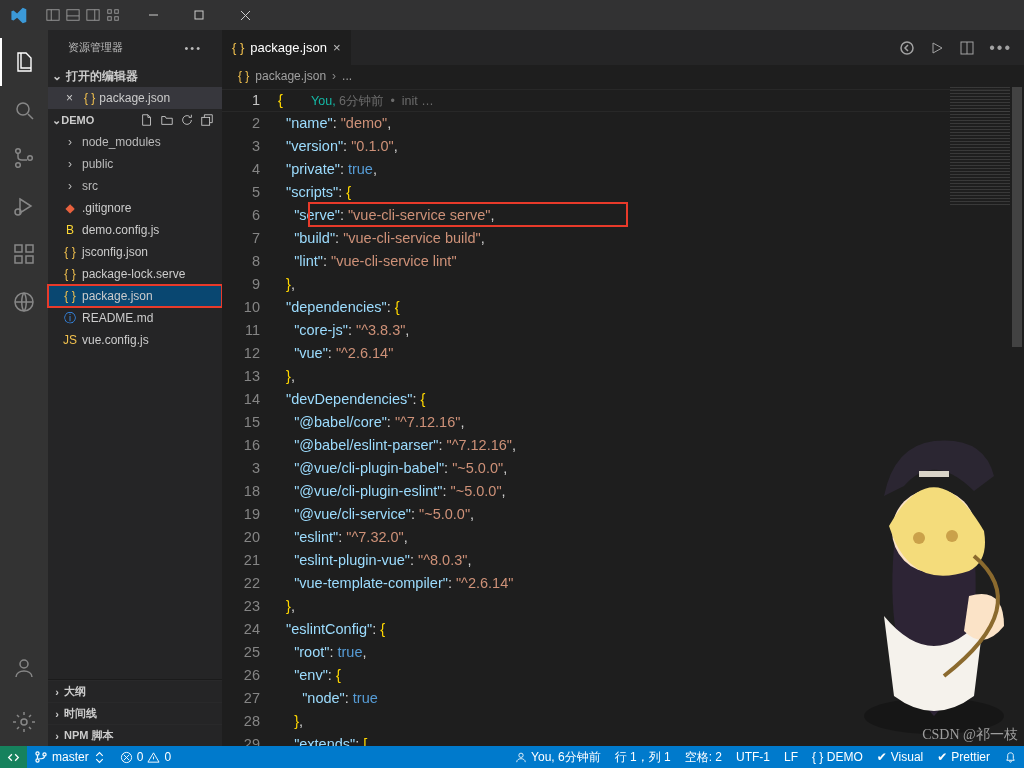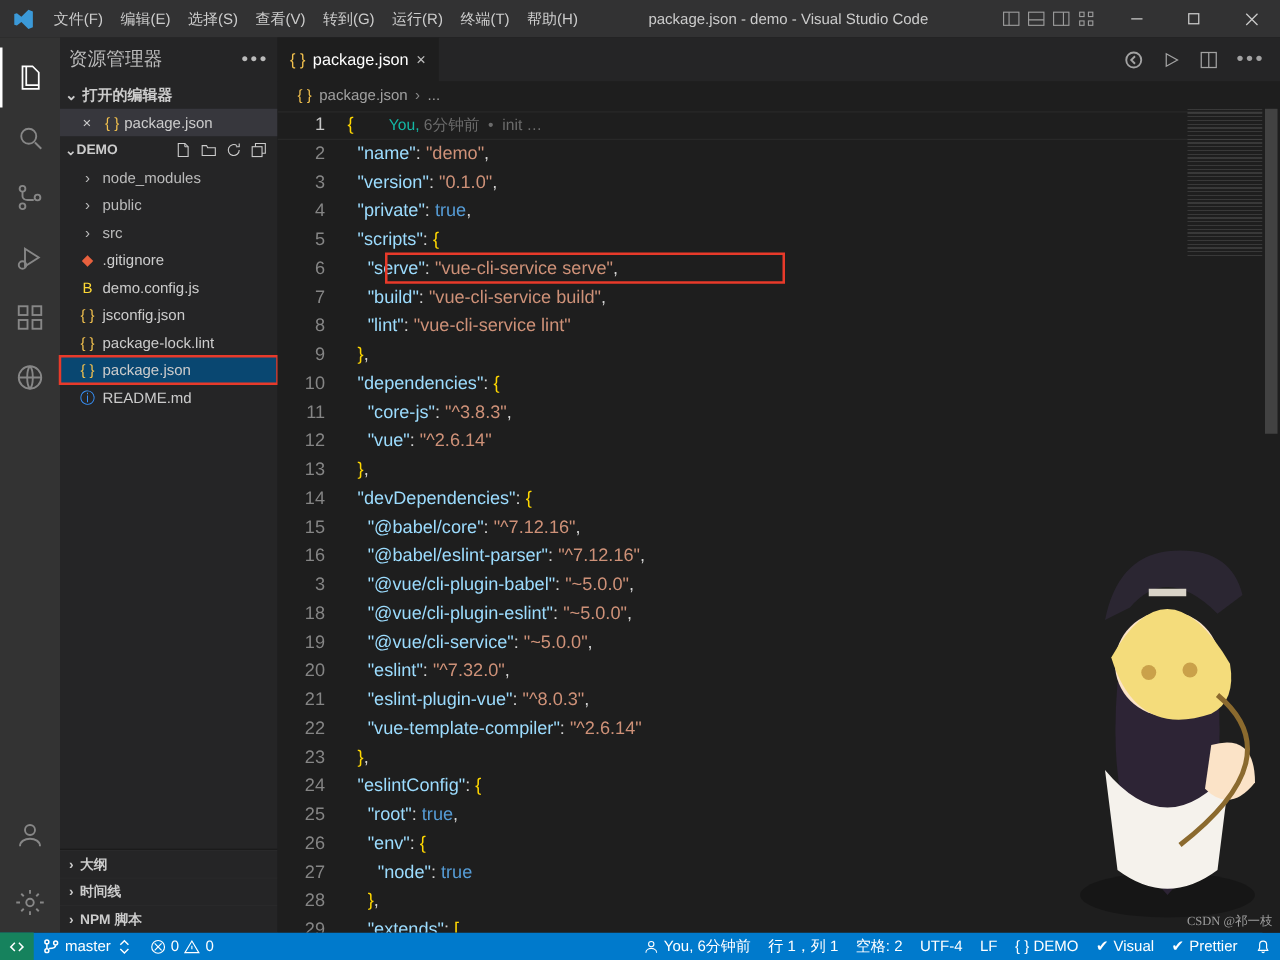--- a/index.html
+++ b/index.html
@@ -14,21 +14,21 @@
   .titlebar .winctl .layout svg { opacity:.7; }
   .titlebar .winctl .btn { width:46px; height:30px; display:flex; justify-content:center; align-items:center; }
   .main { display:flex; height:716px; }
   .activitybar { width:48px; background:#333333; display:flex; flex-direction:column; align-items:center; padding-top:8px; }
   .activitybar .item { width:48px; height:48px; display:flex; justify-content:center; align-items:center; position:relative; }
   .activitybar .item.active::before { content:""; position:absolute; left:0; top:0; bottom:0; width:2px; background:#fff; }
   .activitybar .item svg { opacity:.55; }
   .activitybar .item.active svg { opacity:1; }
   .activitybar .bottom { margin-top:auto; margin-bottom:6px; }
   .sidebar { width:174px; background:#252526; display:flex; flex-direction:column; font-size:12px; }
-  .sidebar .hdr { height:35px; display:flex; align-items:center; padding:0 7px; color:#bbb; font-size:15px; justify-content:space-between; }
+  .sidebar .hdr { height:35px; display:flex; align-items:center; padding:0 20px; color:#bbb; font-size:11px; justify-content:space-between; }
   .sidebar .section { display:flex; align-items:center; height:22px; padding-left:4px; color:#ccc; font-weight:600; cursor:default; }
   .sidebar .section .chev { width:14px; display:inline-block; }
   .sidebar .open-editors .file { display:flex; align-items:center; height:22px; padding-left:18px; gap:4px; background:#37373d; }
   .sidebar .demo-hdr { display:flex; align-items:center; height:22px; padding-left:4px; font-weight:700; font-size:11px; color:#ccc; }
   .sidebar .demo-actions { margin-left:auto; display:flex; gap:6px; padding-right:8px; }
   .sidebar .tree { flex:0 0 auto; }
   .sidebar .tree .node { display:flex; align-items:center; height:22px; padding-left:14px; gap:4px; color:#ccc; }
   .sidebar .tree .node.folder { color:#bbb; }
   .sidebar .tree .node.sel { background:#094771; outline:2px solid #e83a2a; outline-offset:-1px; }
   .sidebar .tree .ico { width:16px; display:flex; justify-content:center; }
@@ -54,49 +54,38 @@
   .tok-c { color:#d4d4d4; }
   .lens { color:#6b6b6b; font-size:12.5px; }
   .lens .you { color:#14b8a6; }
   .hl { position:absolute; border:2px solid #e83a2a; pointer-events:none; }
   .minimap { position:absolute; right:14px; top:57px; width:60px; height:120px; opacity:.25; background:repeating-linear-gradient(#888 0 1px, transparent 1px 3px); }
   .scrollbar-v { position:absolute; right:0; top:57px; bottom:0; width:14px; background:#1e1e1e; }
   .scrollbar-v .thumb { position:absolute; left:2px; right:2px; top:0; height:260px; background:#424242; }
   .statusbar { height:22px; background:#007acc; color:#fff; display:flex; align-items:center; font-size:12px; }
   .statusbar .sitem { padding:0 7px; display:flex; align-items:center; gap:4px; height:22px; }
   .statusbar .right { margin-left:auto; display:flex; }
-  .watermark { position:absolute; right:6px; bottom:24px; font-size:10px; color:#bdbdbd; opacity:.8; font-family:"Microsoft YaHei"; pointer-events:none; }
+  .watermark { position:absolute; right:6px; bottom:24px; font-size:14px; color:#bdbdbd; opacity:.8; font-family:"Microsoft YaHei"; pointer-events:none; }
   .anime { position:absolute; right:0; bottom:22px; width:200px; height:330px; pointer-events:none; }
   .ico-json { color:#f2c14e; }
   .ico-js   { color:#f2c14e; }
   .ico-git  { color:#e8613e; }
   .ico-info { color:#3794ff; }
   .ico-babel{ color:#fdd835; }
   .chevr::before{content:"›"; color:#888;}
 </style>
 </head>
 <body>
 
 <div class="titlebar">
   <div class="logo">
     <svg width="17" height="17" viewBox="0 0 24 24">
         <path fill="#3b99d8" d="M23 3v18l-5 2-8-8-5 4-3-1V6l3-1 5 4 8-8 5 2z"></path>
       </svg>
   </div>
-  <div class="menus" id="menus">
-      <span>文件(F)</span>
-      <span>编辑(E)</span>
-      <span>选择(S)</span>
-      <span>查看(V)</span>
-      <span>转到(G)</span>
-      <span>运行(R)</span>
-      <span>终端(T)</span>
-      <span>帮助(H)</span>
-    </div>
-  <div class="title">package.json - demo - Visual Studio Code</div>
   <div class="winctl">
     <div class="layout">
       <svg width="14" height="14" viewBox="0 0 16 16">
           <rect x="1" y="2" width="14" height="12" fill="none" stroke="#ccc"></rect>
           <line x1="6" y1="2" x2="6" y2="14" stroke="#ccc"></line>
         </svg>
       <svg width="14" height="14" viewBox="0 0 16 16">
           <rect x="1" y="2" width="14" height="12" fill="none" stroke="#ccc"></rect>
           <line x1="1" y1="9" x2="15" y2="9" stroke="#ccc"></line>
         </svg>
@@ -253,33 +242,39 @@
         <div class="node">
           <span class="ico">
             <span class="ico-json">{ }</span>
           </span>
           <span>jsconfig.json</span>
         </div>
         <div class="node">
           <span class="ico">
             <span class="ico-json">{ }</span>
           </span>
-          <span>package-lock.lint</span>
+          <span>package-lock.serve</span>
         </div>
         <div class="node sel">
           <span class="ico">
             <span class="ico-json">{ }</span>
           </span>
           <span>package.json</span>
         </div>
         <div class="node">
           <span class="ico">
             <span class="ico-info">ⓘ</span>
           </span>
           <span>README.md</span>
+        </div>
+        <div class="node">
+          <span class="ico">
+            <span class="ico-js">JS</span>
+          </span>
+          <span>vue.config.js</span>
         </div>
       </div>
     <div class="collapsed-sections" id="csecs">
         <div class="csec"><span style="width:14px;display:inline-block;text-align:center">›</span>大纲</div>
         <div class="csec"><span style="width:14px;display:inline-block;text-align:center">›</span>时间线</div>
         <div class="csec"><span style="width:14px;display:inline-block;text-align:center">›</span>NPM 脚本</div>
       </div>
   </div>
 
   <div class="editor">
@@ -418,21 +413,21 @@
   <div class="right">
     <div class="sitem">
         <svg width="12" height="12" viewBox="0 0 14 14" fill="none" stroke="#fff">
           <circle cx="7" cy="5" r="2.5"></circle>
           <path d="M2 13c0-3 3-4 5-4s5 1 5 4"></path>
         </svg>
         <span>You, 6分钟前</span>
       </div>
     <div class="sitem">行 1，列 1</div>
     <div class="sitem">空格: 2</div>
-    <div class="sitem">UTF-4</div>
+    <div class="sitem">UTF-1</div>
     <div class="sitem">LF</div>
     <div class="sitem">{ } DEMO</div>
     <div class="sitem">✔ <span>Visual</span></div>
     <div class="sitem">✔ <span>Prettier</span></div>
     <div class="sitem">
         <svg width="13" height="13" viewBox="0 0 14 14" fill="none" stroke="#fff">
           <path d="M7 2c2 0 3 1 3 3v3l1 2H3l1-2V5c0-2 1-3 3-3zM6 11a1 1 0 0 0 2 0"></path>
         </svg>
       </div>
   </div>

